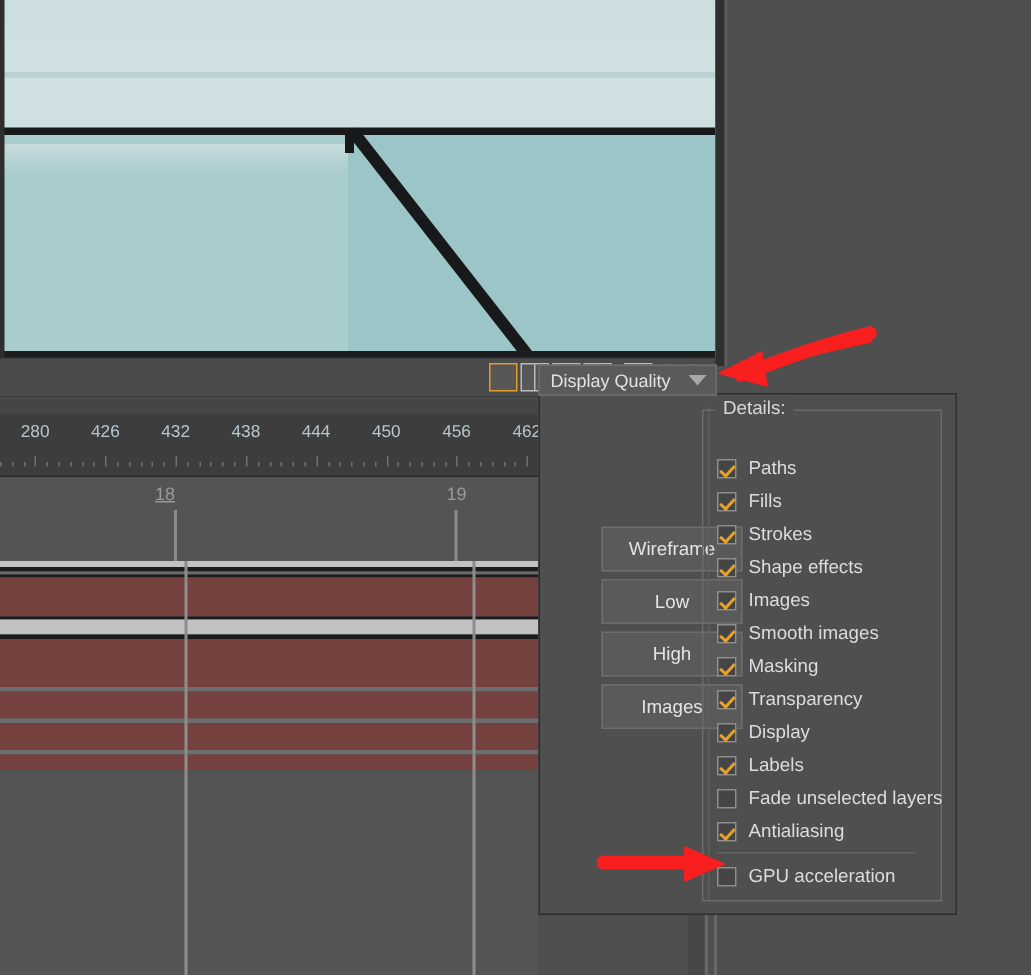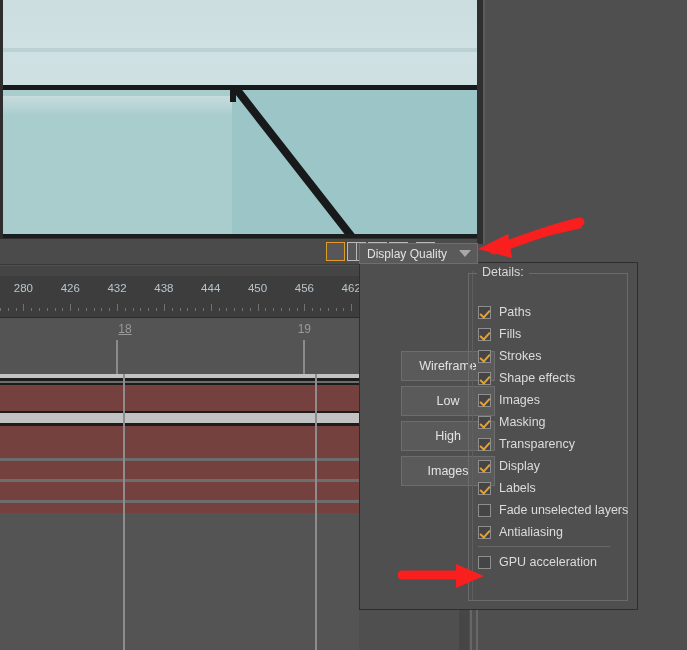--- a/index.html
+++ b/index.html
@@ -487,21 +487,21 @@
         <div class="tick minor" style="left: 319.978px;"></div>
         <div class="tick minor" style="left: 327.783px;"></div>
         <div class="tick minor" style="left: 335.587px;"></div>
         <div class="tick minor" style="left: 343.391px;"></div>
         <div class="tick major" style="left: 351.196px;"></div>
       </div>
   </div>
 
   <div class="subruler">
     <div id="scene-markers">
-        <span class="scene-label" style="left: 125px; text-decoration: underline;">18</span>
+        <span class="scene-label" style="left: 110px; text-decoration: underline;">18</span>
         <div class="scene-tick" style="left: 117.065px;"></div>
         <span class="scene-label" style="left: 304.37px;">19</span>
         <div class="scene-tick" style="left: 304.37px;"></div>
       </div>
   </div>
 
   <div class="tracks">
     <div id="track-bands">
         <div class="track-band" style="top: 0px; height: 4px; background: rgb(194, 194, 194);"></div>
         <div class="track-band" style="top: 4px; height: 3px; background: rgb(28, 28, 28);"></div>
@@ -569,20 +569,24 @@
         <div class="check-row">
           <span class="cbox on"></span>
           <span class="check-label">Shape effects</span>
         </div>
         <div class="check-row">
           <span class="cbox on"></span>
           <span class="check-label">Images</span>
         </div>
         <div class="check-row">
           <span class="cbox on"></span>
+          <span class="check-label">Smooth images</span>
+        </div>
+        <div class="check-row">
+          <span class="cbox on"></span>
           <span class="check-label">Masking</span>
         </div>
         <div class="check-row">
           <span class="cbox on"></span>
           <span class="check-label">Transparency</span>
         </div>
         <div class="check-row">
           <span class="cbox on"></span>
           <span class="check-label">Display</span>
         </div>

